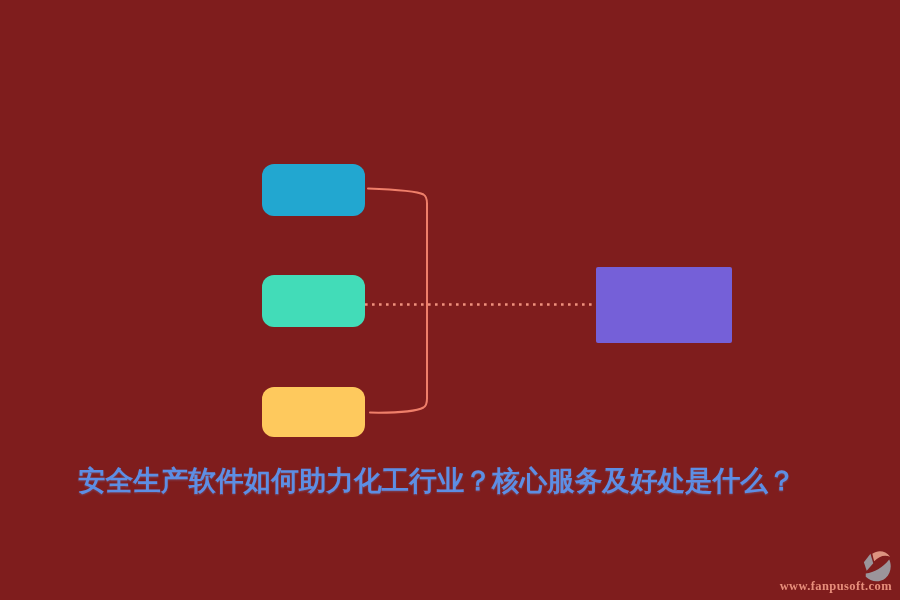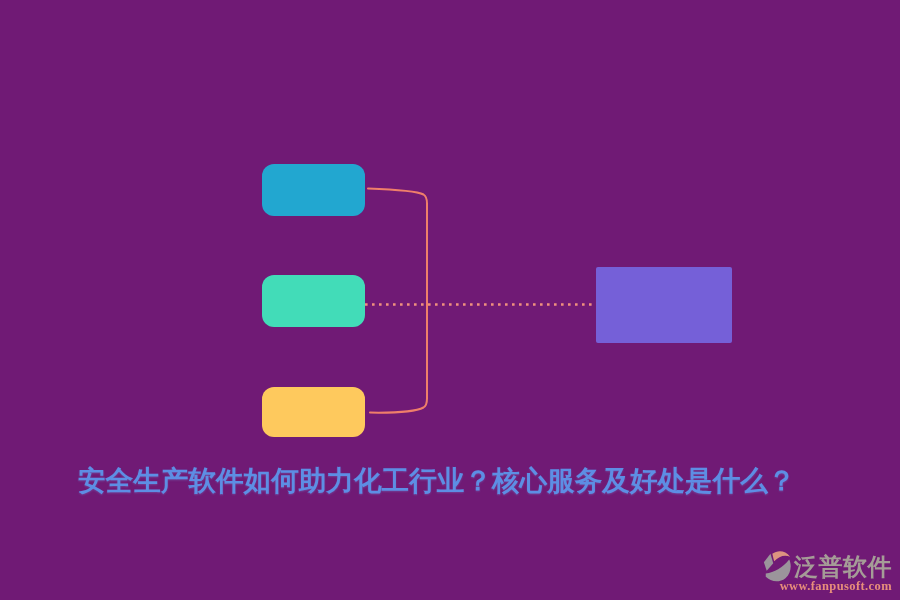--- a/index.html
+++ b/index.html
@@ -1,19 +1,19 @@
 <!DOCTYPE html>
 <html><head>
 <meta charset="utf-8">
 <style>
   html,body{margin:0;padding:0;background:#fff;}
   .canvas{
     position:relative;
     width:900px;height:600px;
-    background:#701a75;
+    background:#7f1d1d;
     overflow:hidden;
     font-family:"Liberation Sans", sans-serif;
   }
   .node{position:absolute;}
   .branch{
     width:103px;height:52px;border-radius:12px;
   }
   .branch-top{left:262px;top:164px;}
   .branch-middle{left:262px;top:275px;}
   .branch-bottom{left:262px;top:387px;height:50px;}
@@ -72,18 +72,17 @@
 
   <div class="page-title" style="color: rgb(93, 142, 228);">安全生产软件如何助力化工行业？核心服务及好处是什么？</div>
 
   <div class="watermark">
     <div class="brand-row">
       <svg class="brand-icon" viewBox="0 0 32 36">
         <path d="M2,14 L9,5 L12,15 L5,23 Z" fill="#9B959B"></path>
         <path d="M11,5 C17,0.5 25,1.5 30,8 C24,5.5 18,7.5 13,13 C12.2,10 11.5,7 11,5 Z" fill="#DD9480"></path>
         <path d="M4,26 C13,24.5 22,20 29,11 C32,17 31,26 25,31 C18,36.5 9,34.5 4,29.5 Z" fill="#9B959B"></path>
       </svg>
-      <span class="brand-name" style="color: rgb(165, 156, 151);">泛普软件</span>
     </div>
     <div class="brand-url" style="color: rgb(231, 142, 123); text-align: right;">www.fanpusoft.com</div>
   </div>
 
 </div>
 
 </body></html>

